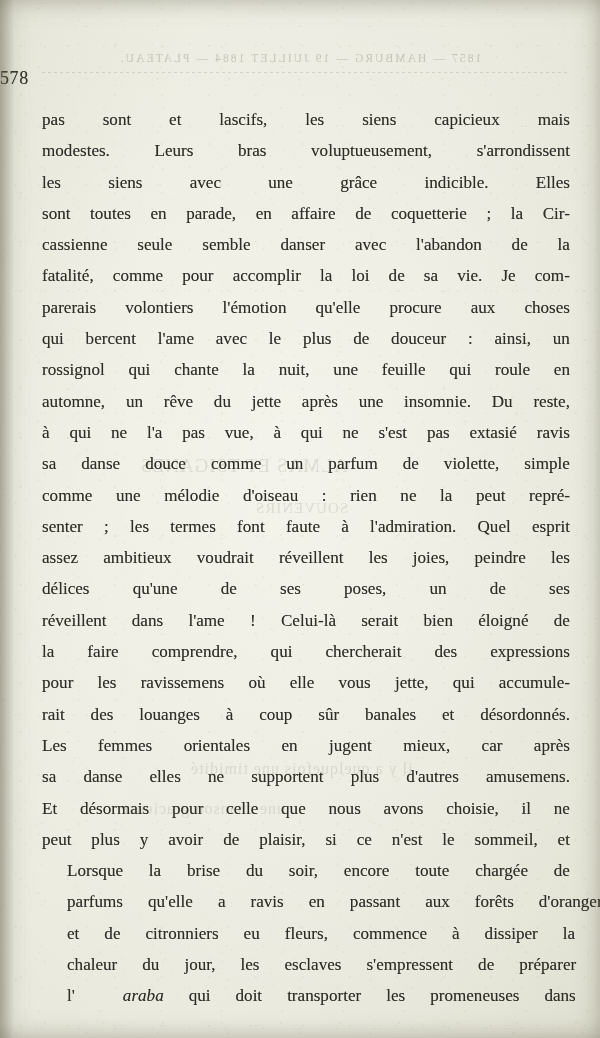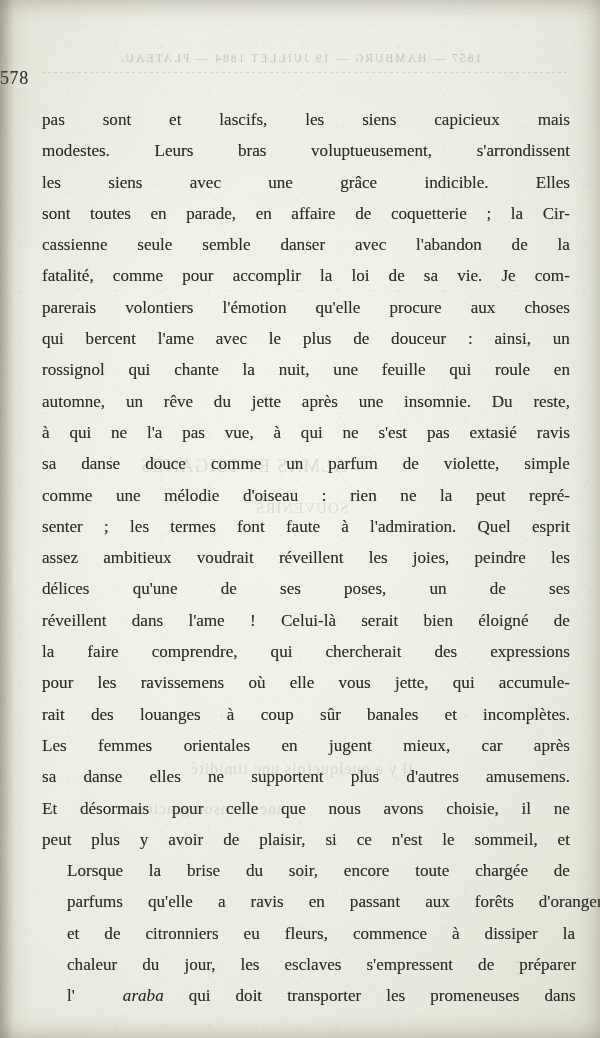--- a/index.html
+++ b/index.html
@@ -378,21 +378,21 @@
         </span>
         <span class="ln j">
           <span>rait</span>
           <span>des</span>
           <span>louanges</span>
           <span>à</span>
           <span>coup</span>
           <span>sûr</span>
           <span>banales</span>
           <span>et</span>
-          <span>incomplètes.</span>
+          <span>désordonnés.</span>
         </span>
         <span class="ln j">
           <span>Les</span>
           <span>femmes</span>
           <span>orientales</span>
           <span>en</span>
           <span>jugent</span>
           <span>mieux,</span>
           <span>car</span>
           <span>après</span>

